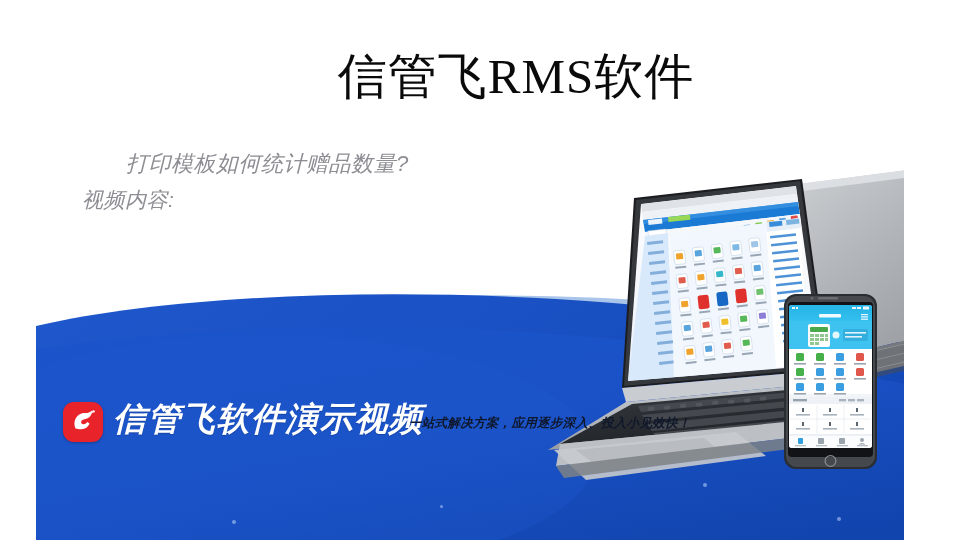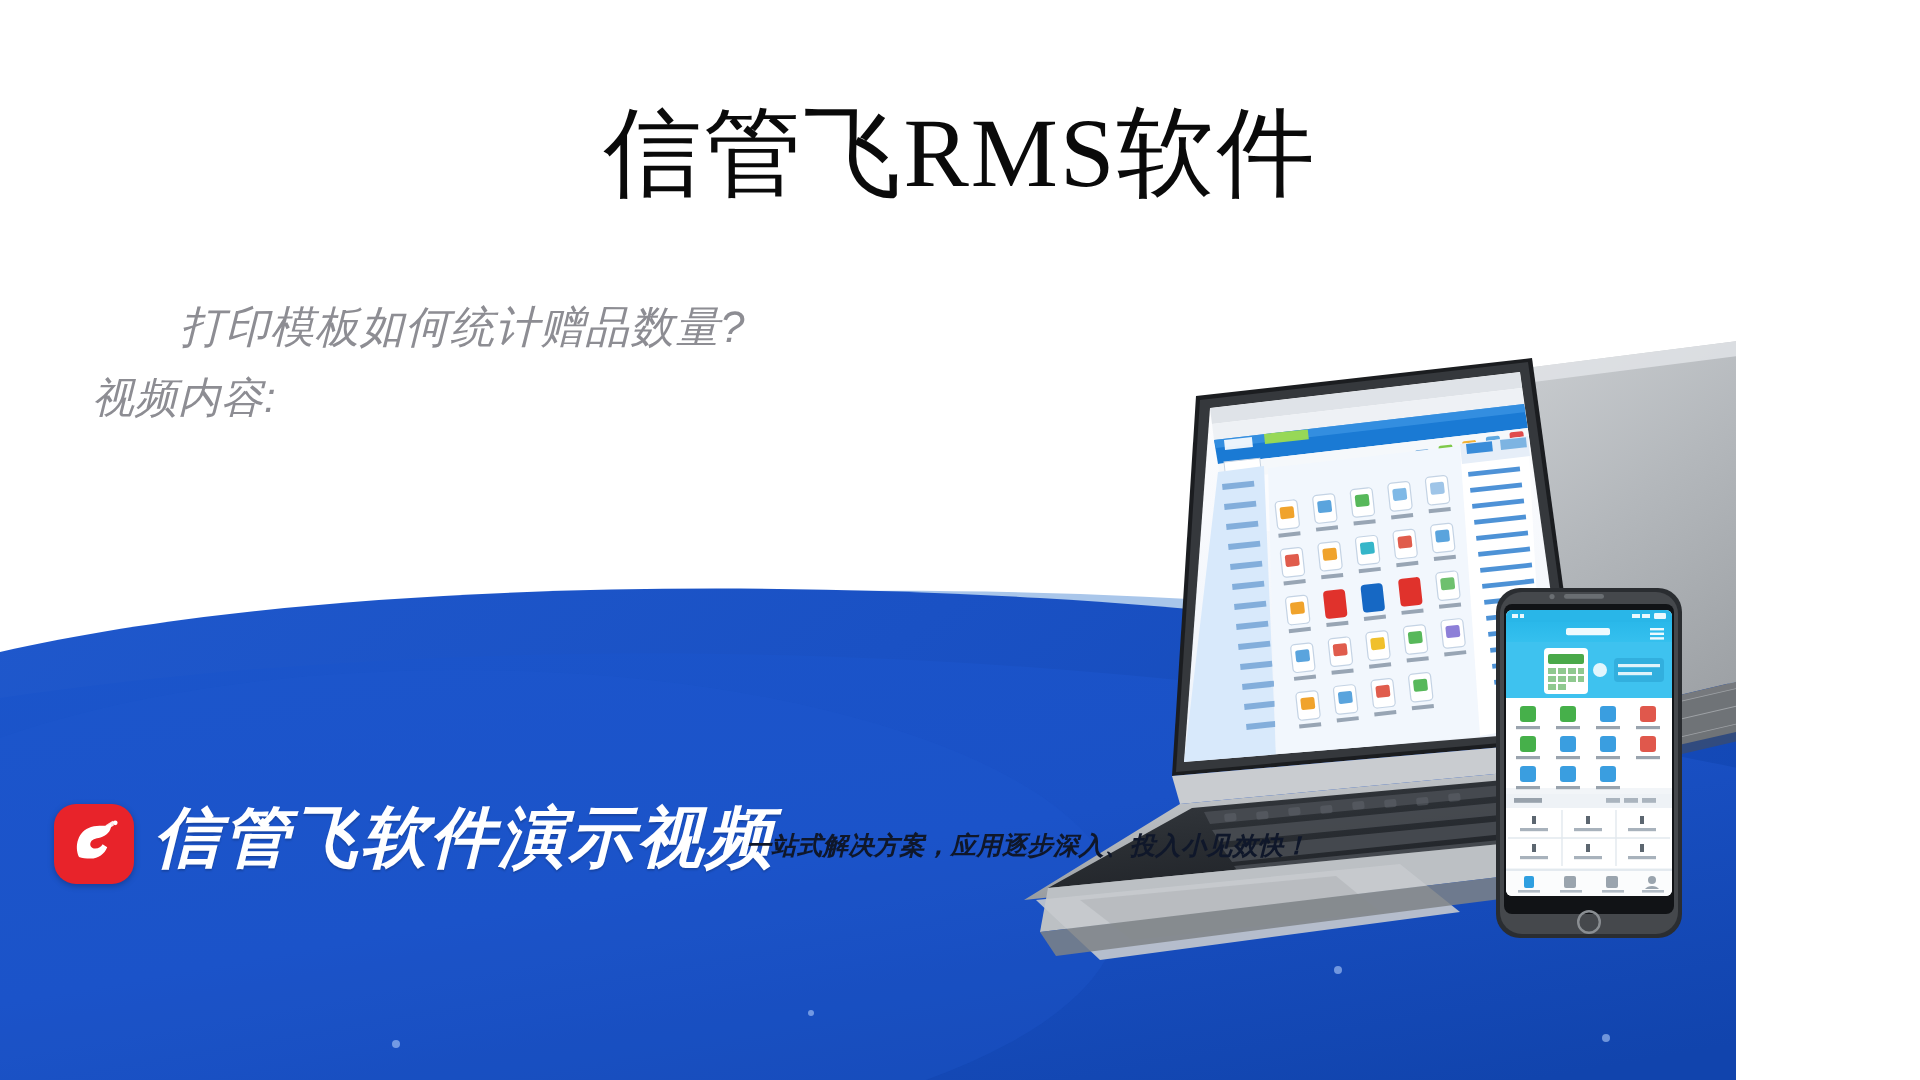--- a/index.html
+++ b/index.html
@@ -2,21 +2,21 @@
 <html><head>
 <meta charset="utf-8">
 <style>
   html,body{margin:0;padding:0;}
   body{
     width:960px;height:540px;overflow:hidden;
     background:#ffffff;
     font-family:"Liberation Sans","DejaVu Sans",sans-serif;
     position:relative;
   }
-  #slide{position:absolute;inset:0;width:868px;height:540px;overflow:hidden;background:#fff;}
+  #slide{position:absolute;inset:0;width:868px;height:540px;overflow:hidden;background:#fff;margin-left:36px;}
 
   
   .waves{position:absolute;inset:0;width:960px;height:540px;}
 
   
   .title{
     position:absolute;left:0;top:46px;width:960px;
     text-align:center;
     font-family:"Liberation Serif","DejaVu Serif",serif;
     font-size:49px;line-height:62px;color:#0a0a0a;

